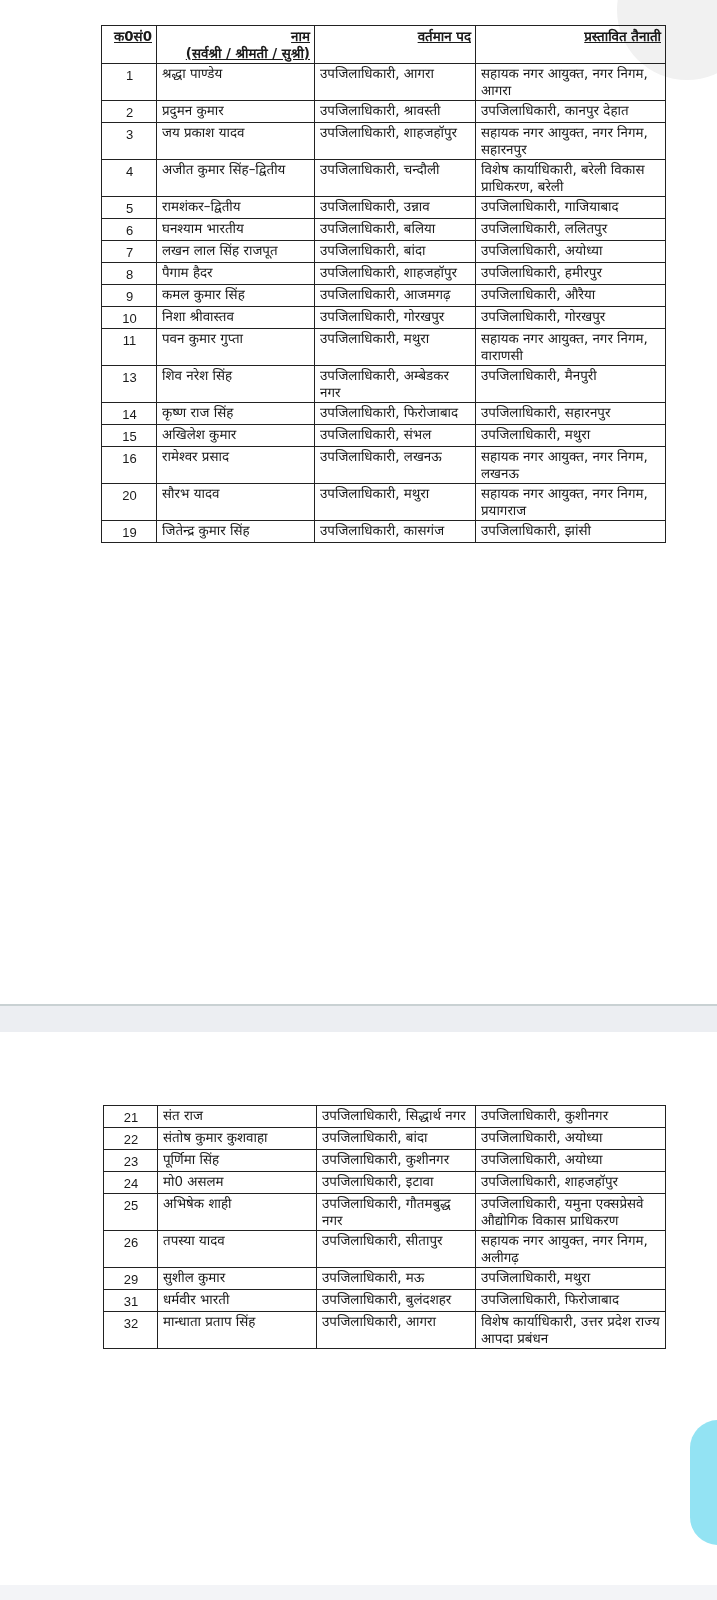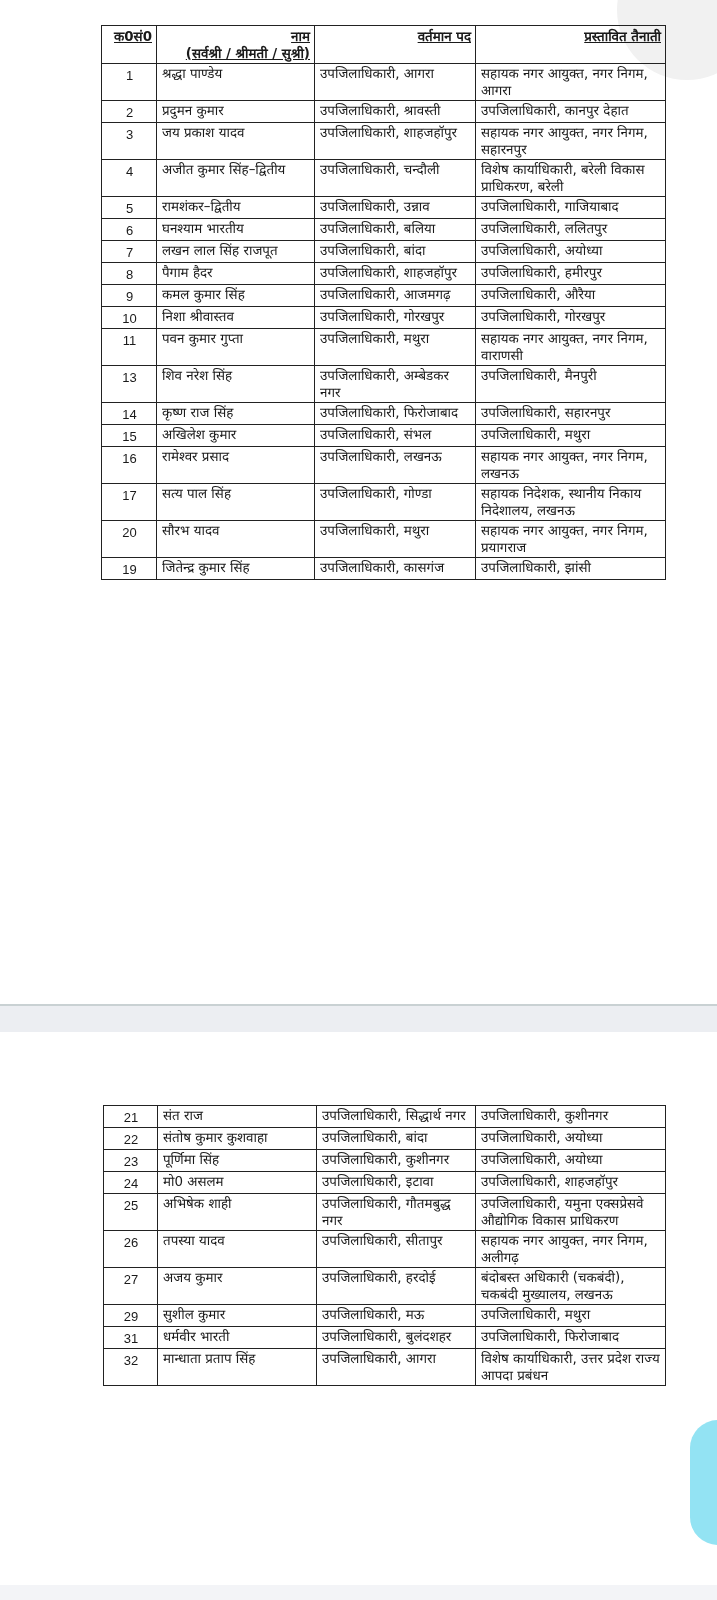--- a/index.html
+++ b/index.html
@@ -176,26 +176,20 @@
     <td>उपजिलाधिकारी, संभल</td>
     <td class="justify">उपजिलाधिकारी, मथुरा</td>
   </tr>
         <tr>
     <td class="sno">16</td>
     <td class="justify">रामेश्वर प्रसाद</td>
     <td>उपजिलाधिकारी, लखनऊ</td>
     <td class="justify">सहायक नगर आयुक्त, नगर निगम, लखनऊ</td>
   </tr>
         <tr>
-    <td class="sno">17</td>
-    <td class="justify">सत्य पाल सिंह</td>
-    <td>उपजिलाधिकारी, गोण्डा</td>
-    <td class="justify">सहायक निदेशक, स्थानीय निकाय निदेशालय, लखनऊ</td>
-  </tr>
-        <tr>
     <td class="sno">20</td>
     <td class="justify">सौरभ यादव</td>
     <td>उपजिलाधिकारी, मथुरा</td>
     <td class="justify">सहायक नगर आयुक्त, नगर निगम, प्रयागराज</td>
   </tr>
         <tr>
     <td class="sno">19</td>
     <td class="justify">जितेन्द्र कुमार सिंह</td>
     <td>उपजिलाधिकारी, कासगंज</td>
     <td class="justify">उपजिलाधिकारी, झांसी</td>
@@ -245,26 +239,20 @@
     <td>उपजिलाधिकारी, गौतमबुद्ध नगर</td>
     <td class="justify">उपजिलाधिकारी, यमुना एक्सप्रेसवे औद्योगिक विकास प्राधिकरण</td>
   </tr>
         <tr>
     <td class="sno">26</td>
     <td class="justify">तपस्या यादव</td>
     <td>उपजिलाधिकारी, सीतापुर</td>
     <td class="justify">सहायक नगर आयुक्त, नगर निगम, अलीगढ़</td>
   </tr>
         <tr>
-    <td class="sno">27</td>
-    <td class="justify">अजय कुमार</td>
-    <td>उपजिलाधिकारी, हरदोई</td>
-    <td class="justify">बंदोबस्त अधिकारी (चकबंदी), चकबंदी मुख्यालय, लखनऊ</td>
-  </tr>
-        <tr>
     <td class="sno">29</td>
     <td class="justify">सुशील कुमार</td>
     <td>उपजिलाधिकारी, मऊ</td>
     <td class="justify">उपजिलाधिकारी, मथुरा</td>
   </tr>
         <tr>
     <td class="sno">31</td>
     <td class="justify">धर्मवीर भारती</td>
     <td>उपजिलाधिकारी, बुलंदशहर</td>
     <td class="justify">उपजिलाधिकारी, फिरोजाबाद</td>

